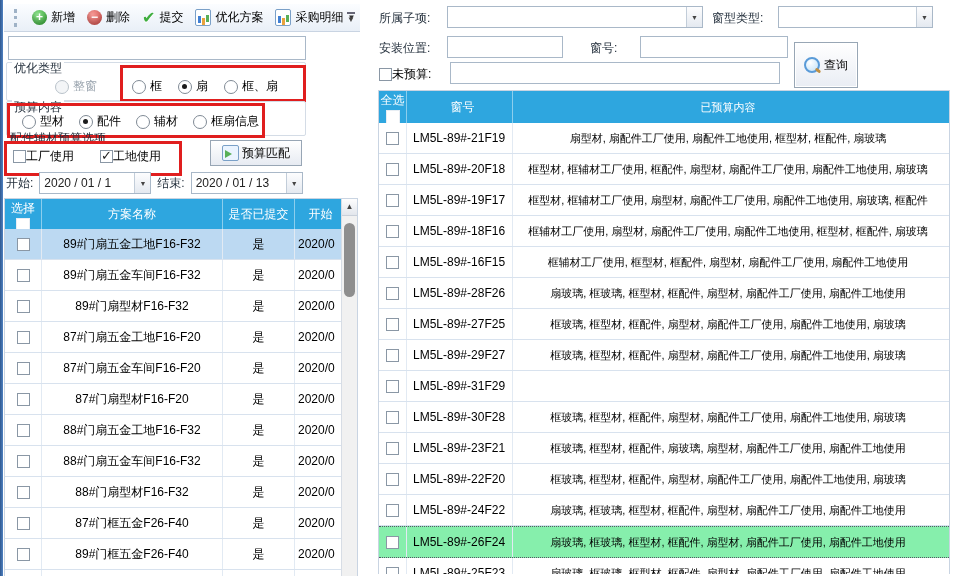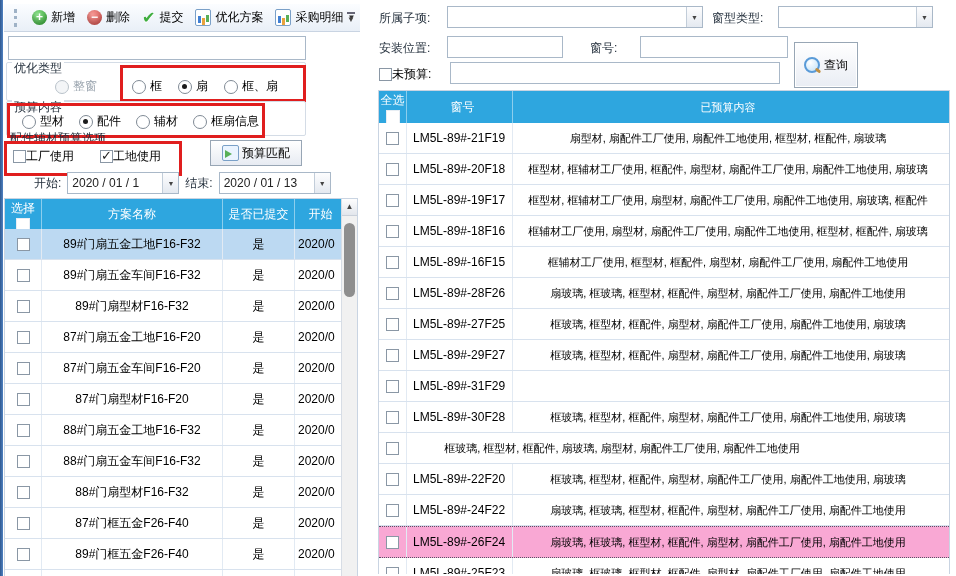--- a/index.html
+++ b/index.html
@@ -44,37 +44,37 @@
   .cb{width:13px;height:13px;border:1px solid #8a97a5;background:#fff;position:relative;flex:0 0 auto;box-sizing:border-box;}
   .cbox-item.checked .cb::after{content:"✓";position:absolute;left:0px;top:-3px;font-size:13px;font-weight:bold;color:#1b1b1b;}
   .red-rect{border:3px solid #e01e1e;pointer-events:none;}
   .rr1{left:120px;top:65px;width:180px;height:31px;}
   .rr2{left:7px;top:103px;width:252px;height:29px;}
   .rr3{left:4px;top:141px;width:172px;height:29px;}
   .match-btn{left:210px;top:140px;width:92px;height:26px;border:1px solid #98a6b5;background:linear-gradient(#ffffff,#e7ebf2);
        display:flex;align-items:center;justify-content:center;gap:3px;box-sizing:border-box;}
   .ico-match{width:15px;height:14px;border:1px solid #7aa0c8;background:#eaf4ff;position:relative;border-radius:2px;}
   .ico-match::after{content:"";position:absolute;left:2px;top:4px;width:0;height:0;border:4px solid transparent;border-left:7px solid #58b058;}
-  .date-row{display:flex;align-items:center;margin-left:28px;}
+  .date-row{display:flex;align-items:center;}
   .date-ctrl{border:1px solid #a9b8c8;background:#fff;height:22px;box-sizing:border-box;display:flex;align-items:center;}
   .date-val{flex:1;padding:0 4px;white-space:nowrap;font-size:12px;color:#222;}
   .drop-btn{width:15px;height:100%;border-left:1px solid #c2cdd9;background:linear-gradient(#fdfdfe,#e4e9f0);
        font-size:7px;color:#444;display:flex;align-items:center;justify-content:center;}
 
   
   .grid{background:#fff;overflow:hidden;box-sizing:border-box;border:1px solid #c9d4e2;border-bottom:none;}
   .ghead{display:flex;background:#2ea6df;color:#fff;}
   .ghead .hc{display:flex;align-items:center;justify-content:center;box-sizing:border-box;
        border-right:1px solid rgba(255,255,255,.45);overflow:hidden;white-space:nowrap;}
   .hc.sel-col{flex-direction:column;justify-content:flex-start;padding-top:1px;gap:1px;}
   .hc .cb{background:#fff;border:1px solid #e8eef4;width:14px;height:14px;}
   .grow{display:flex;border-bottom:1px solid #d8e2ee;background:#fff;}
   .grow .gc{display:flex;align-items:center;box-sizing:border-box;border-right:1px solid #e2eaf3;overflow:hidden;white-space:nowrap;}
   .grow.selected{background:#bcd9f2;}
-  .grow.focused{background:#f9a8d4;border-top:1px dotted #556;border-bottom:1px dotted #556;}
+  .grow.focused{background:#86efac;border-top:1px dotted #556;border-bottom:1px dotted #556;}
   .center{justify-content:center;}
 
   
   .ltable{left:4px;top:198px;width:354px;height:378px;}
   .ltable .ghead{height:30px;}
   .ltable .grow{height:30px;}
   .c-sel{width:37px;}
   .c-name{width:181px;}
   .c-sub{width:72px;}
   .c-start{width:48px;padding-left:3px;border-right:none!important;}
@@ -429,20 +429,21 @@
         <div class="gc r-sel center">
             <span class="cb"></span>
           </div>
         <div class="gc r-win">LM5L-89#-30F28</div>
         <div class="gc r-content center">框玻璃, 框型材, 框配件, 扇型材, 扇配件工厂使用, 扇配件工地使用, 扇玻璃</div>
       </div>
         <div class="grow">
         <div class="gc r-sel center">
             <span class="cb"></span>
           </div>
+        <div class="gc r-win">LM5L-89#-23F21</div>
         <div class="gc r-content center">框玻璃, 框型材, 框配件, 扇玻璃, 扇型材, 扇配件工厂使用, 扇配件工地使用</div>
       </div>
         <div class="grow">
         <div class="gc r-sel center">
             <span class="cb"></span>
           </div>
         <div class="gc r-win">LM5L-89#-22F20</div>
         <div class="gc r-content center">框玻璃, 框型材, 框配件, 扇型材, 扇配件工厂使用, 扇配件工地使用, 扇玻璃</div>
       </div>
         <div class="grow">

